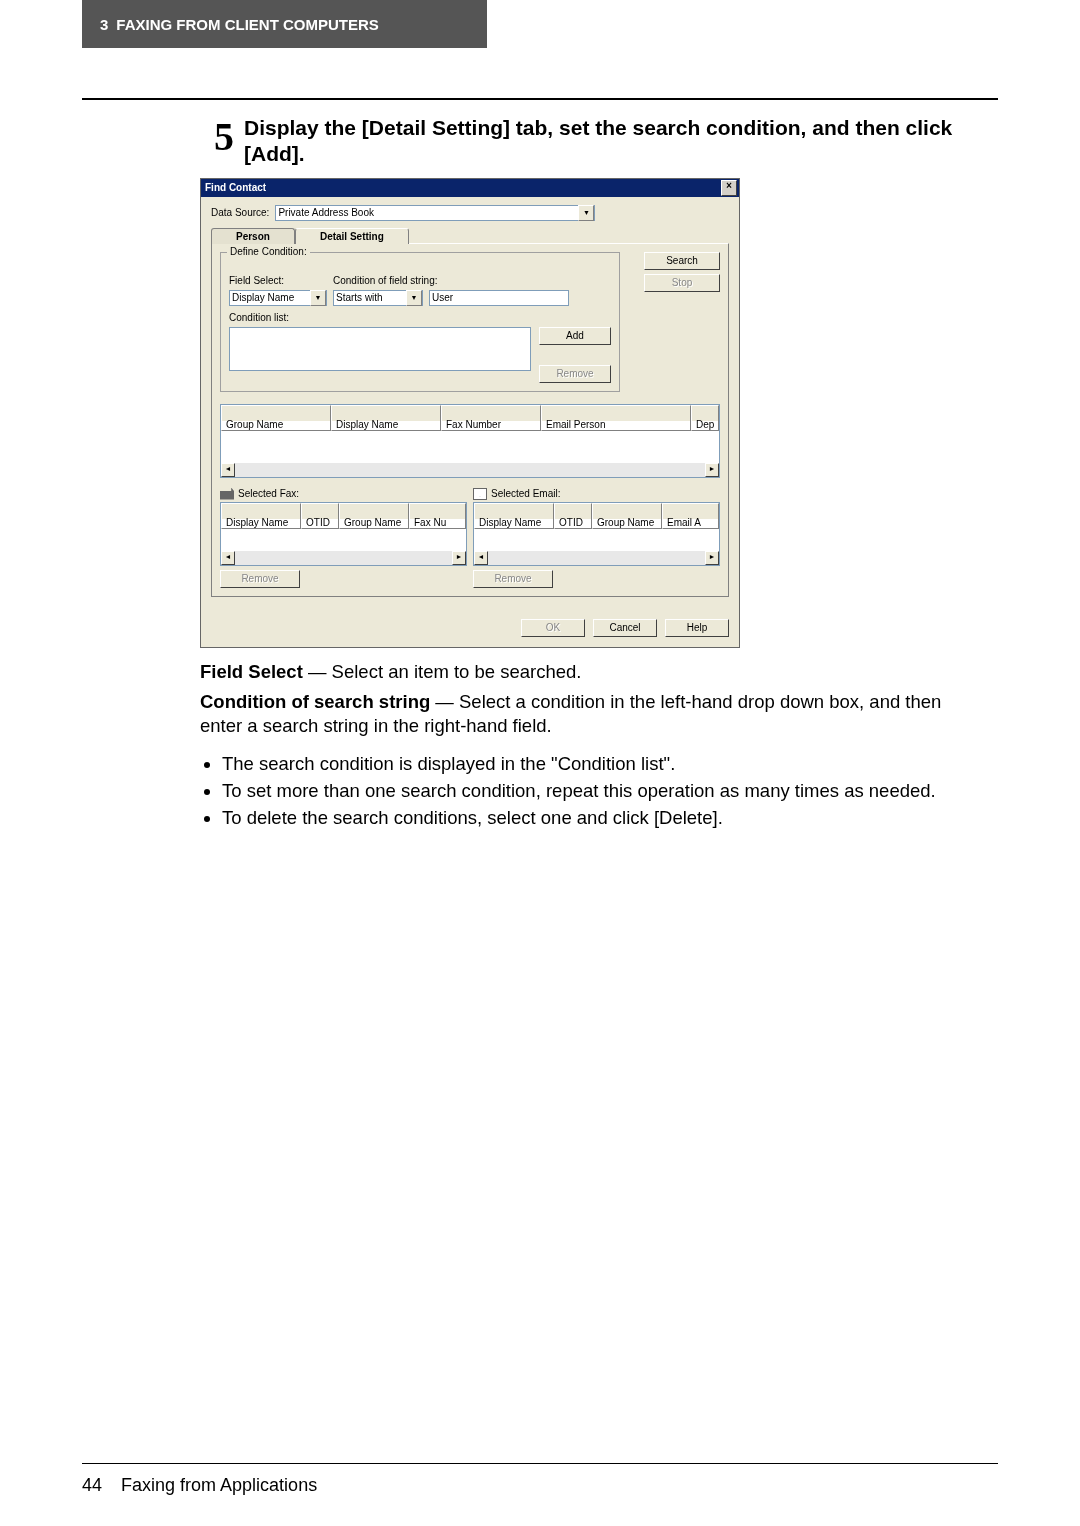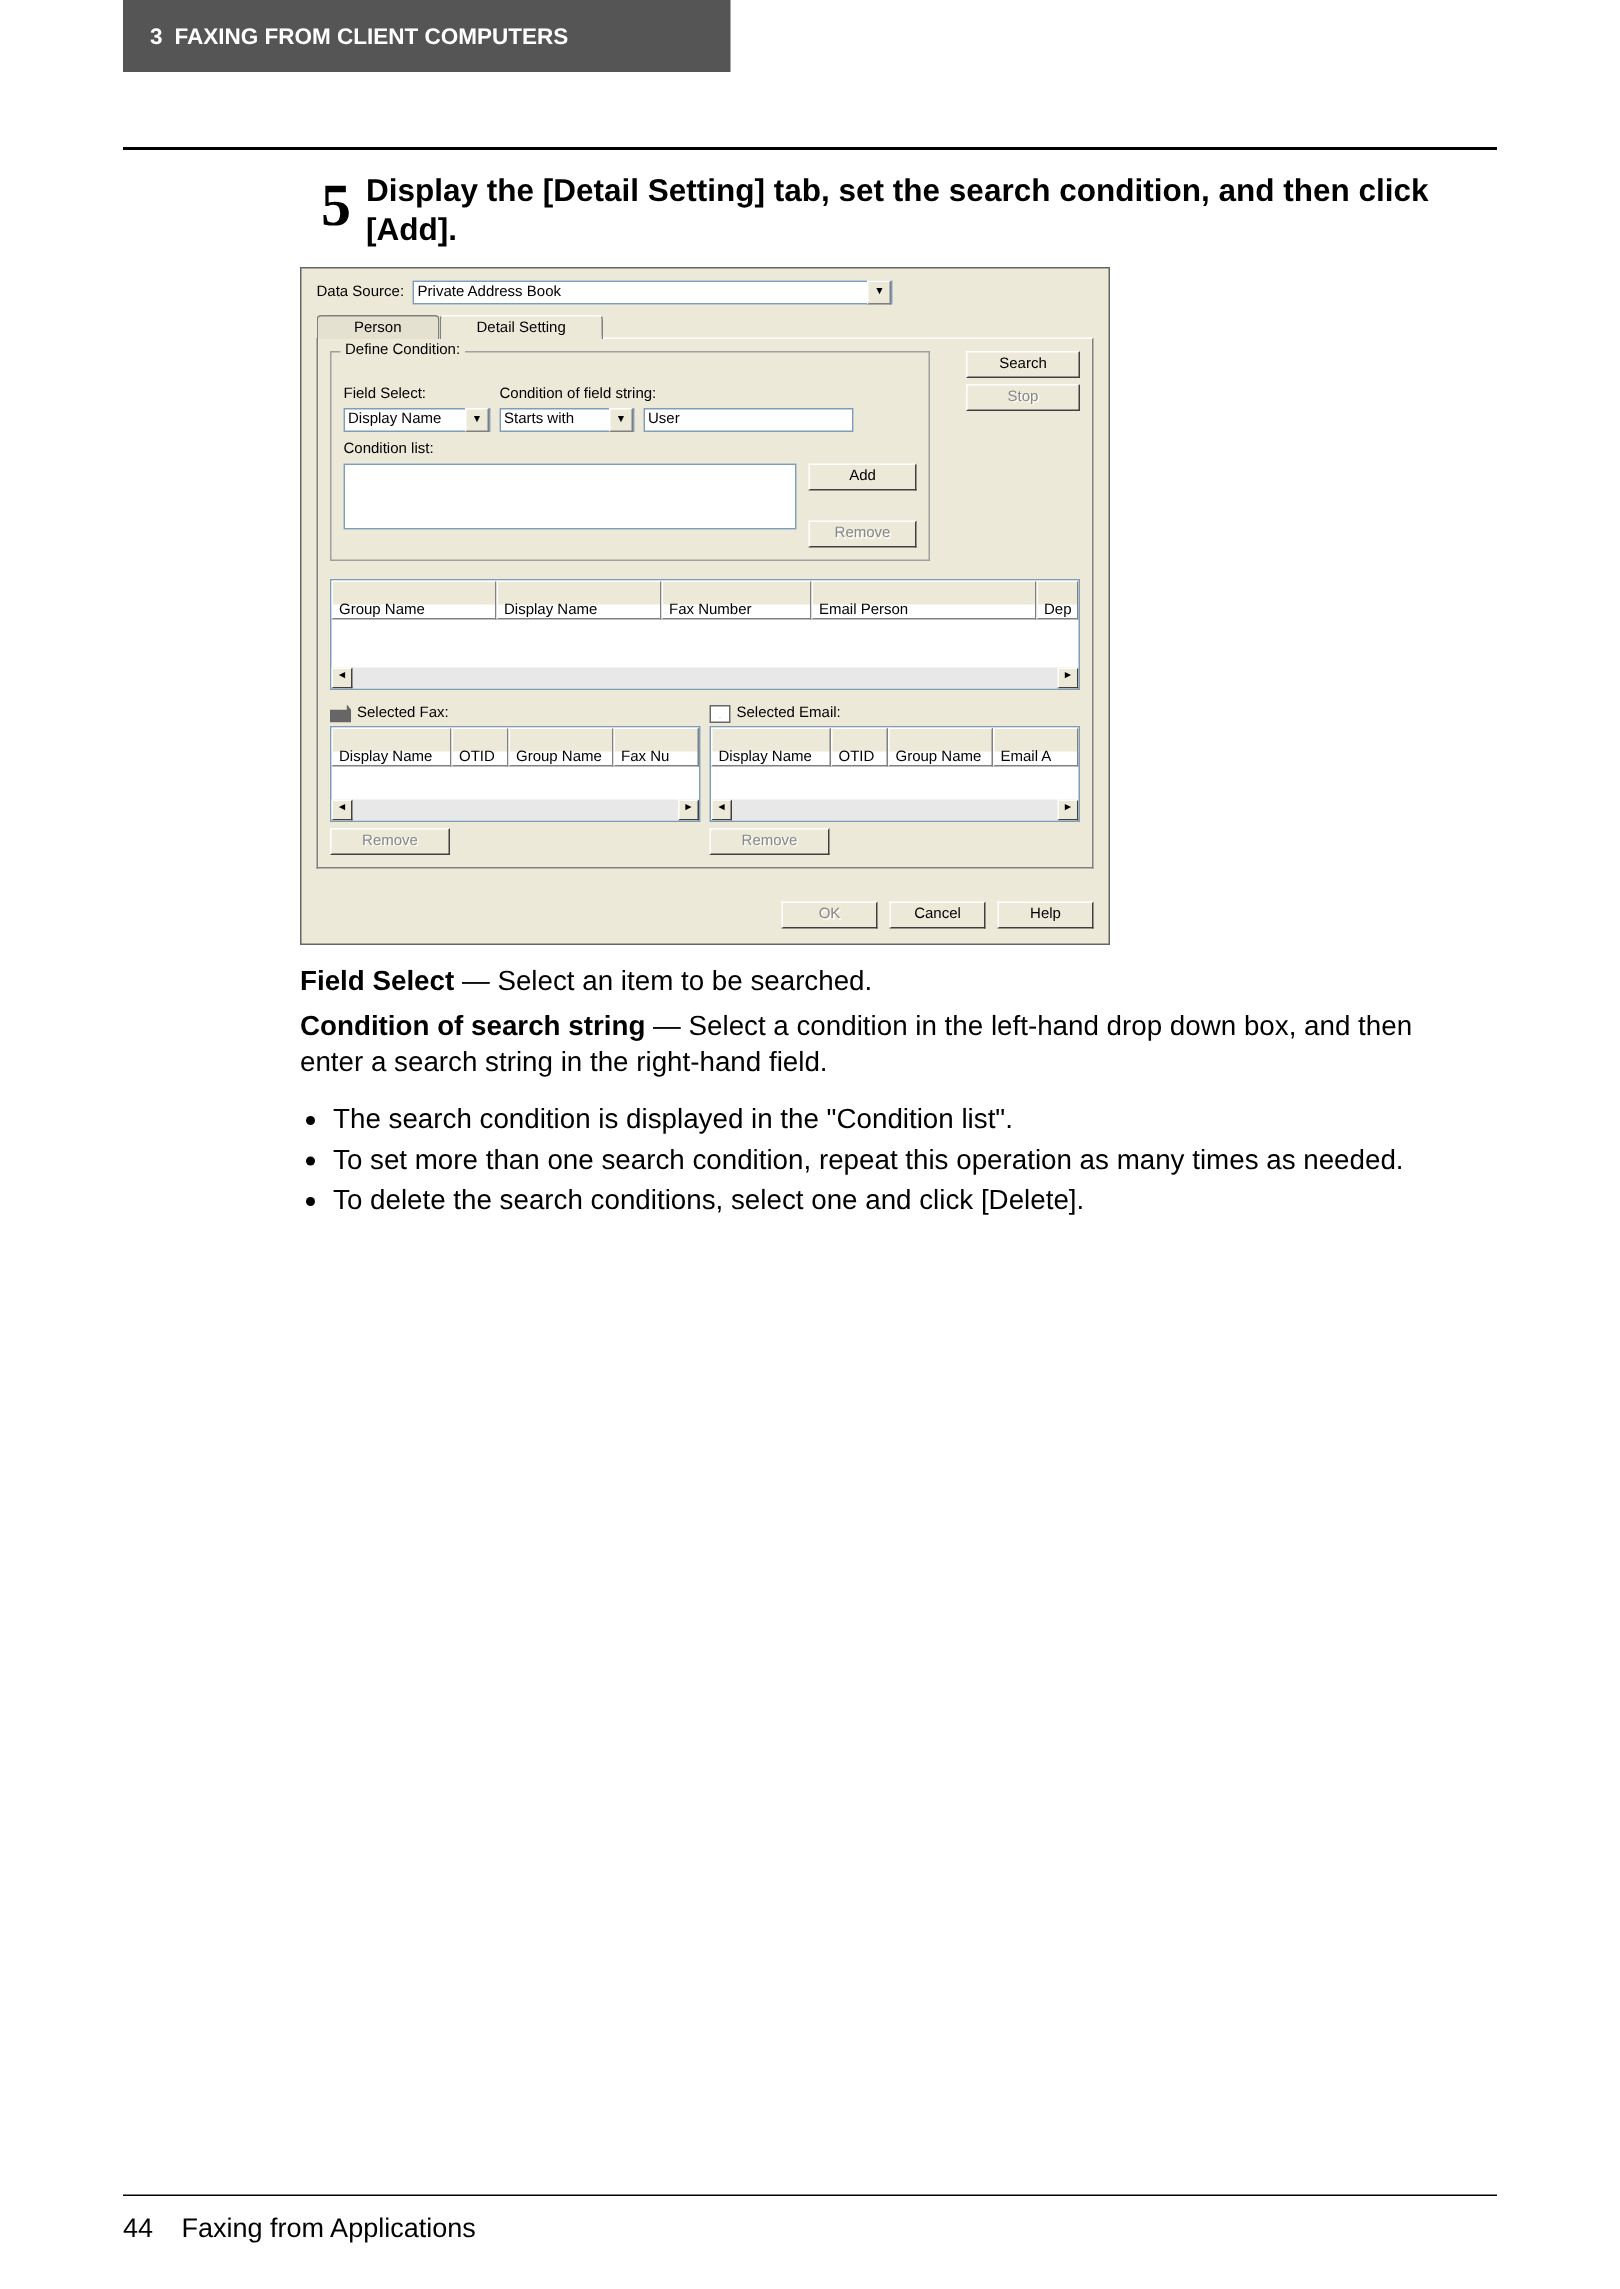--- a/index.html
+++ b/index.html
@@ -156,20 +156,21 @@
   }
   .tab {
     border: 1px solid #808080;
     border-bottom: none;
     border-radius: 3px 3px 0 0;
     background: #ece9d8;
     padding: 2px 24px;
     font-size: 10px;
     position: relative;
     bottom: -1px;
+    font-weight: bold;
   }
   .tab.active {
     background: #ece9d8;
     z-index: 2;
     border-top-color: #fff;
   }
   .tab.inactive {
     background: #e4e1d0;
   }
   .tab-panel {
@@ -404,20 +405,24 @@
   <div class="top-rule"></div>
 
   <div class="content">
 
     <div class="step-row">
       <div class="step-num">5</div>
       <div class="step-text">Display the [Detail Setting] tab, set the search condition, and then click [Add].</div>
     </div>
 
     <div class="dialog">
+      <div class="dlg-title">
+        <span>Find Contact</span>
+        <div class="dlg-close">×</div>
+      </div>
       <div class="dlg-body">
 
         <div class="row">
           <span class="lbl">Data Source:</span>
           <div class="win-select" style="width:320px">
             <span class="sel-text">Private Address Book</span>
             <span class="sel-btn">▼</span>
           </div>
         </div>
 

